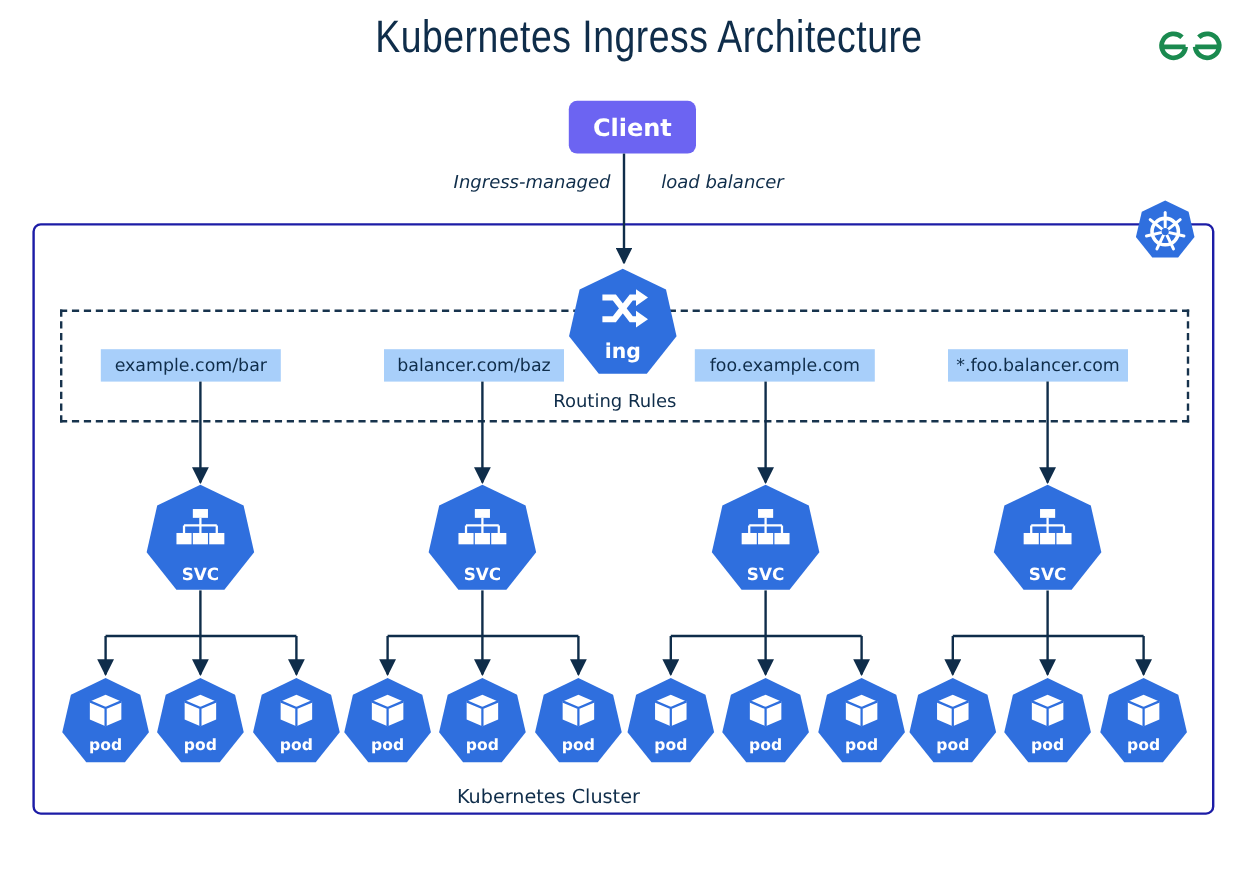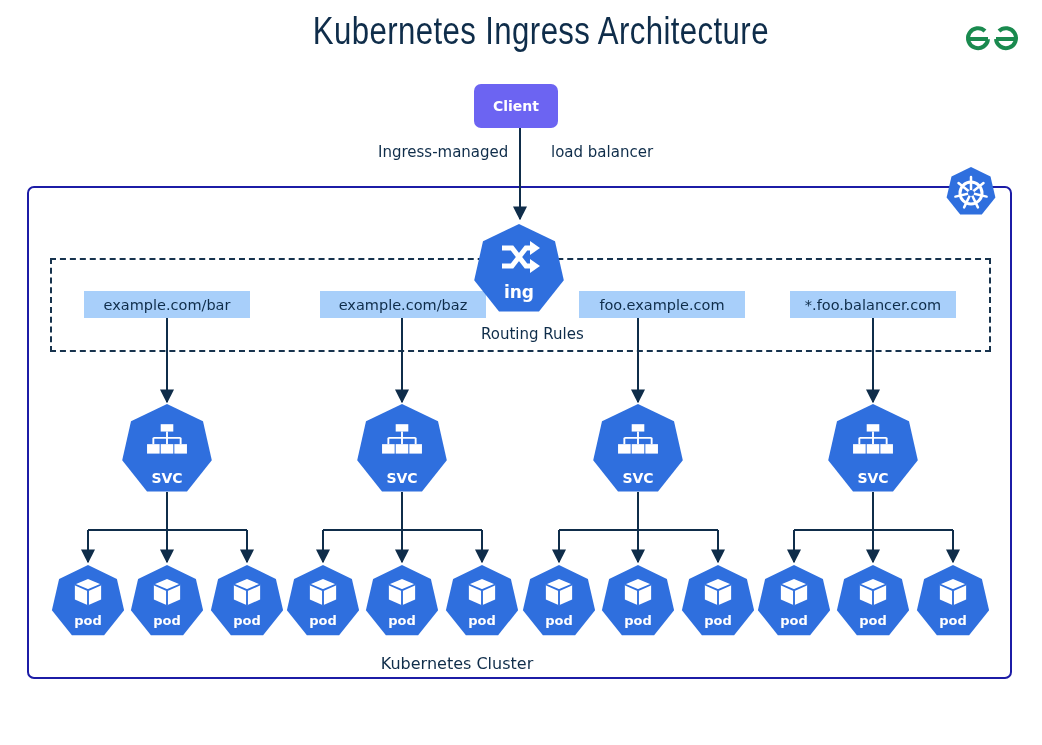--- a/index.html
+++ b/index.html
@@ -5,41 +5,41 @@
   html, body { margin:0; padding:0; background:#ffffff; }
   body { width:1042px; height:745px; position:relative; overflow:hidden; font-family:"DejaVu Sans", sans-serif; }
   #title {
     position:absolute; left:0; top:10px; width:1042px; text-align:center;
     font-family:"Liberation Sans", sans-serif; font-size:38px; color:#0f2d4a;
     transform:scaleX(0.82); transform-origin:520px 0; letter-spacing:0.5px;
   }
   #title-wrap { position:absolute; left:0; top:0; width:1042px; height:70px;margin-left:20px; }
   .logo { position:absolute; left:964px; top:24px; width:56px; height:30px; }
   .client {
-    position:absolute; left:474px; top:84px; width:84px; height:44px;
+    position:absolute; left:474px; top:84px; width:106px; height:44px;
     background:#6c64f2; border-radius:7px; color:#fff; font-weight:bold;
-    font-size:14px; display:flex; align-items:center; justify-content:center;
+    font-size:20px; display:flex; align-items:center; justify-content:center;
     font-family:"DejaVu Sans", sans-serif;
   }
-  .lb-left, .lb-right { position:absolute; top:143px; font-size:15px; color:#0f2d4a; }
+  .lb-left, .lb-right { position:absolute; top:143px; font-size:15px; color:#0f2d4a;font-style:italic; }
   .lb-left { left:378px; }
   .lb-right { left:551px; }
   .cluster-box {
     position:absolute; left:27px; top:186px; width:985px; height:493px;
     border:2px solid #1c1ca6; border-radius:7px; box-sizing:border-box;
   }
   .routing-box {
     position:absolute; left:50px; top:258px; width:941px; height:94px;
     border:2px dashed #17334d; box-sizing:border-box;
   }
   .route {
-    position:absolute; top:291px; width:166px; height:27px; background:#a8cffa;
+    position:absolute; top:291px; width:150px; height:27px; background:#a8cffa;
     color:#0f2d4a; font-size:14.5px; display:flex; align-items:center; justify-content:center;
   }
-  .routing-label { position:absolute; left:461px; top:325px; font-size:15px; color:#0f2d4a;margin-left:20px; }
+  .routing-label { position:absolute; left:461px; top:325px; font-size:15px; color:#0f2d4a; }
   .cluster-label { position:absolute; left:0; width:914px; text-align:center; top:654px; font-size:16px; color:#0f2d4a; }
   svg.overlay { position:absolute; left:0; top:0; }
   .node-label { font-family:"DejaVu Sans", sans-serif; font-weight:bold; fill:#ffffff; }
 </style>
 </head>
 <body>
 
 <div id="title-wrap">
   <div id="title">Kubernetes Ingress Architecture</div>
 </div>
@@ -50,21 +50,21 @@
 </svg>
 
 <div class="client">Client</div>
 <div class="lb-left">Ingress-managed</div>
 <div class="lb-right">load balancer</div>
 
 <div class="cluster-box"></div>
 <div class="routing-box"></div>
 
 <div class="route" style="left:84px">example.com/bar</div>
-<div class="route" style="left:320px">example.com/baz</div>
+<div class="route" style="left:320px">balancer.com/baz</div>
 <div class="route" style="left:579px">foo.example.com</div>
 <div class="route" style="left:790px">*.foo.balancer.com</div>
 
 <div class="routing-label">Routing Rules</div>
 <div class="cluster-label">Kubernetes Cluster</div>
 
 <svg class="overlay" id="diagram" width="1042" height="745">
   <defs>
     <marker id="arr" viewBox="0 0 10 10" refX="9" refY="5" markerWidth="7" markerHeight="7" orient="auto">
       <path d="M0,0 L10,5 L0,10 z" fill="#0f2d4a"></path>

